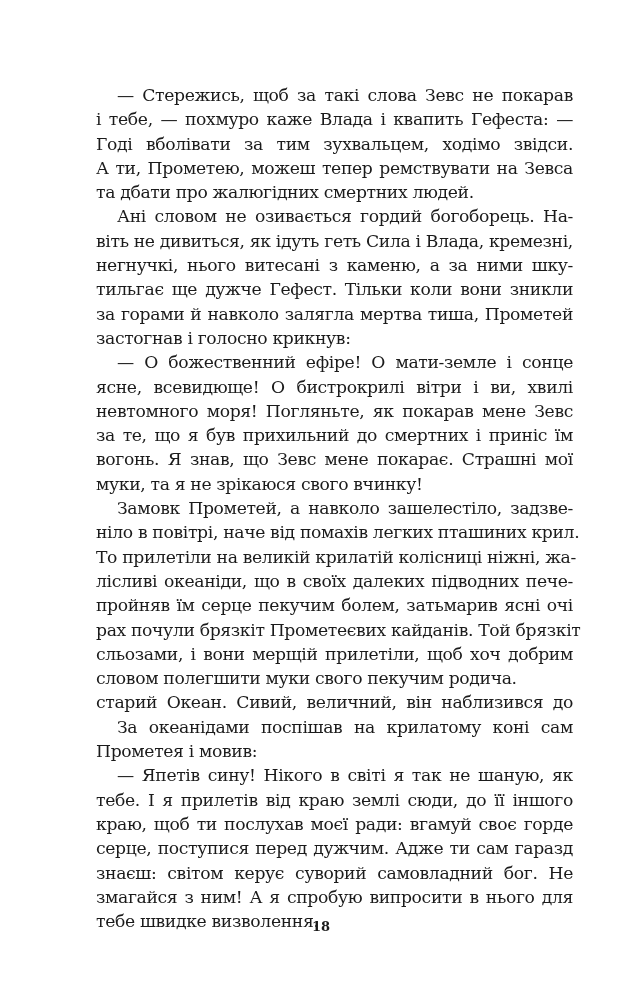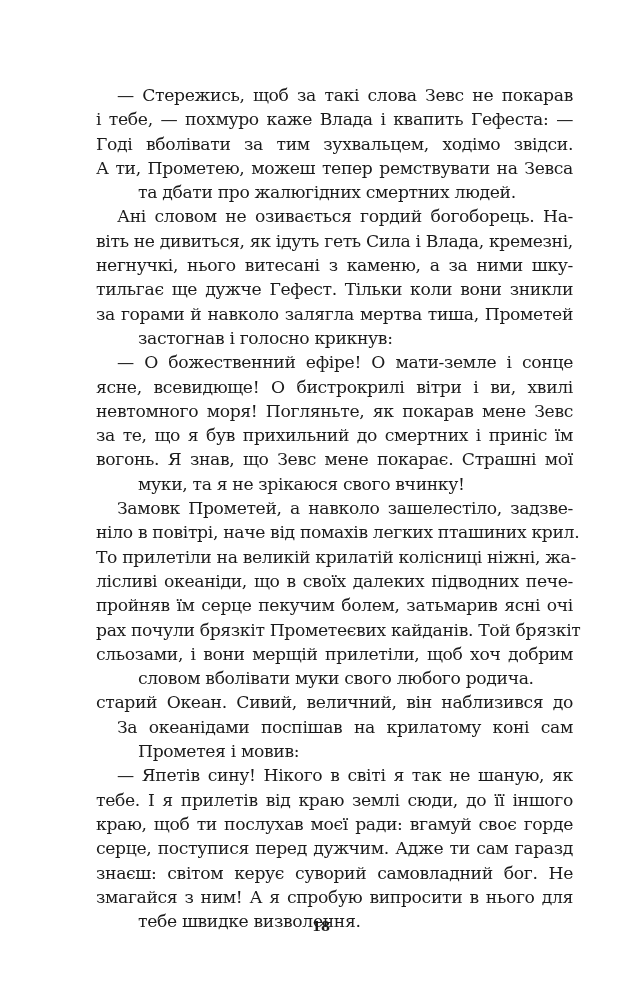--- a/index.html
+++ b/index.html
@@ -37,21 +37,20 @@
     text-align: justify;
     text-align-last: justify;
     height: 24.3px;
     overflow: visible;
   }
   .line.indent {
     padding-left: 21px;
   }
   .line.last {
     text-align-last: left;
-    margin-left: 42px;
   }
   .page-number {
     position: absolute;
     left: 0;
     width: 642px;
     top: 919px;
     text-align: center;
     font-family: "DejaVu Serif", "Liberation Serif", serif;
     font-size: 13px;
     font-weight: bold;
@@ -91,21 +90,21 @@
     </div>
 
     <div>
       <span class="line indent">Замовк Прометей, а навколо зашелестіло, задзве-</span>
       <span class="line">ніло в повітрі, наче від помахів легких пташиних крил.</span>
       <span class="line">То прилетіли на великій крилатій колісниці ніжні, жа-</span>
       <span class="line">лісливі океаніди, що в своїх далеких підводних пече-</span>
       <span class="line">пройняв їм серце пекучим болем, затьмарив ясні очі</span>
       <span class="line">рах почули брязкіт Прометеєвих кайданів. Той брязкіт</span>
       <span class="line">сльозами, і вони мерщій прилетіли, щоб хоч добрим</span>
-      <span class="line last">словом вболівати муки свого любого родича.</span>
+      <span class="line last">словом полегшити муки свого пекучим родича.</span>
     </div>
 
     <div>
       <span class="line">старий Океан. Сивий, величний, він наблизився до</span>
       <span class="line indent">За океанідами поспішав на крилатому коні сам</span>
       <span class="line last">Прометея і мовив:</span>
     </div>
 
     <div>
       <span class="line indent">— Япетів сину! Нікого в світі я так не шаную, як</span>

